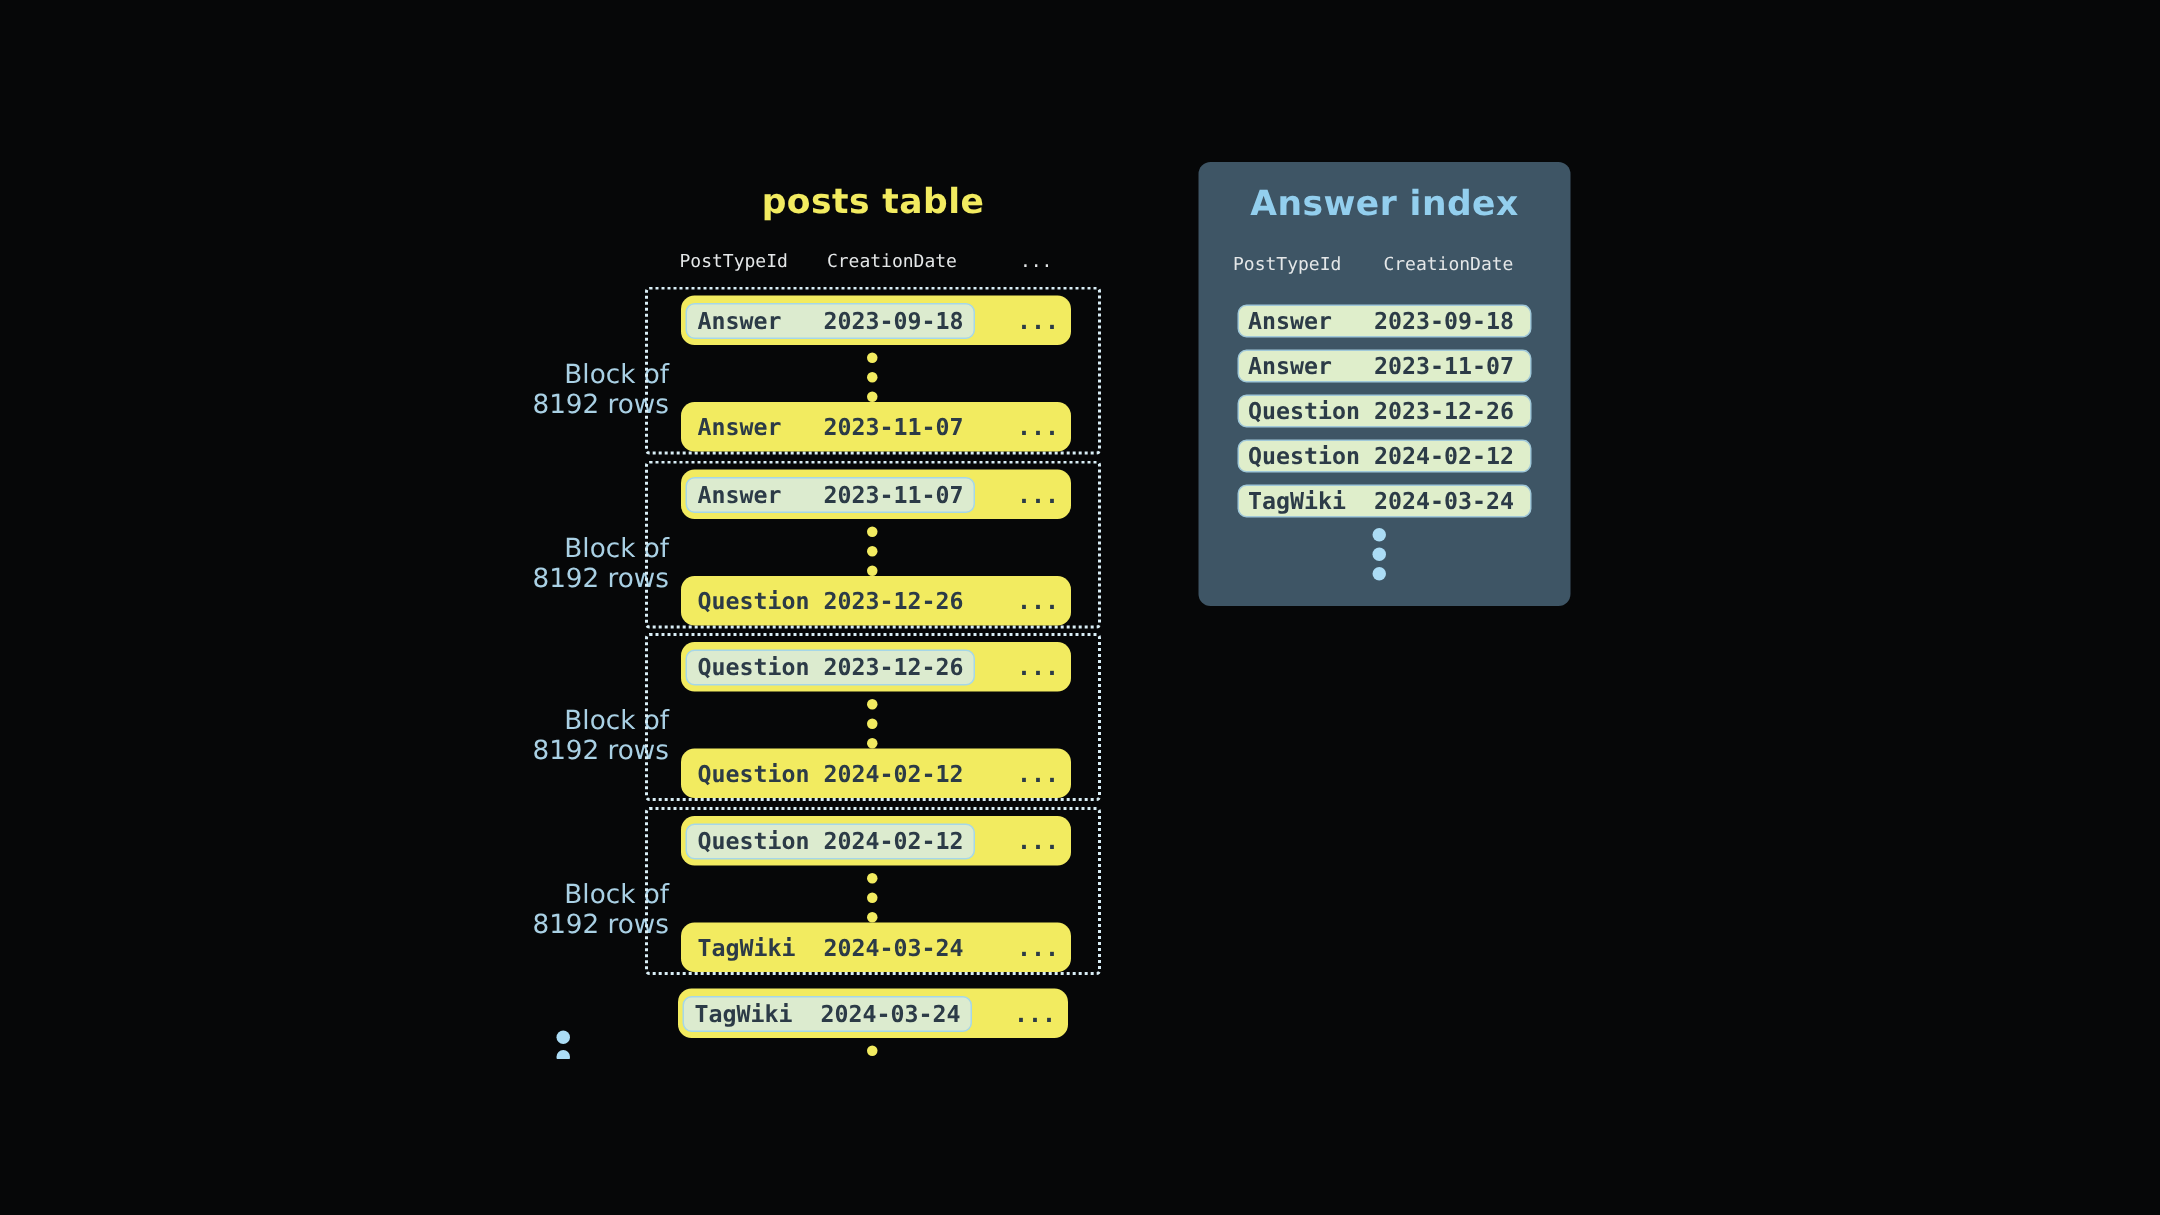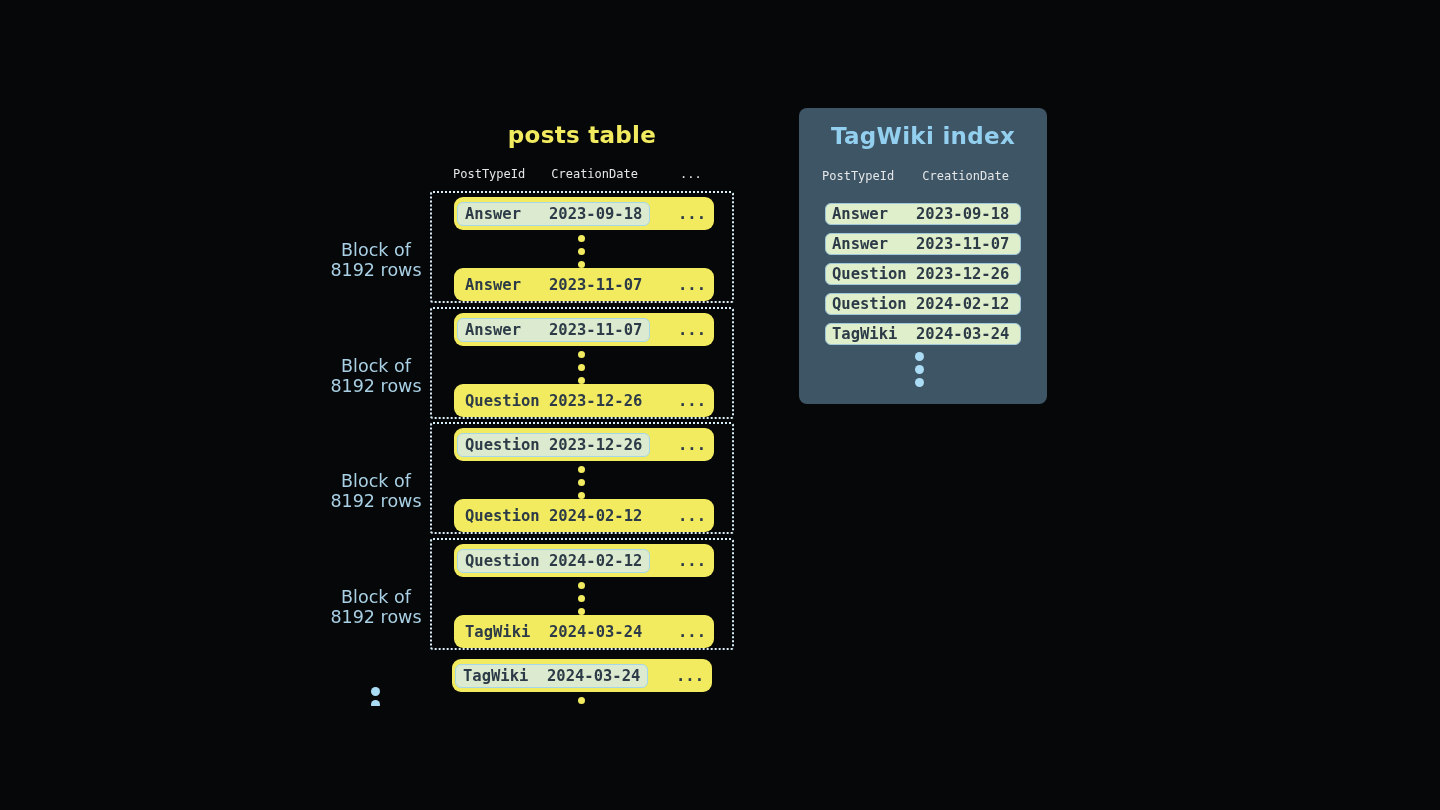--- a/index.html
+++ b/index.html
@@ -49,21 +49,21 @@
   .more{margin-left:auto;margin-right:8px}
 
   .vdots{position:absolute;display:flex;flex-direction:column;gap:6px}
   .vdots i{width:7px;height:7px;border-radius:50%;background:var(--yellow)}
   .vdots.in-block{left:146px;top:42px}
   .trail-dots{left:578px;top:697px}
   .vdots.blue{gap:4px}
   .vdots.blue i{width:9px;height:9px;background:var(--dot-blue)}
   .left-dots{left:371px;top:687px}
 
-  .blabel{position:absolute;left:306px;width:140px;text-align:center;
+  .blabel{position:absolute;left:306px;width:140px;text-align:right;
     font:500 17.5px "DejaVu Sans",sans-serif;color:var(--label-blue);line-height:20px}
   .l1{top:240px}.l2{top:356px}.l3{top:471px}.l4{top:587px}
 
   
   .panel{position:absolute;left:799px;top:108px;width:248px;height:296px;
     background:var(--panel-bg);border-radius:8px}
   .panel-title{padding-top:15px;text-align:center;
     font:600 23px "DejaVu Sans",sans-serif;color:var(--panel-title);letter-spacing:.3px}
   .iheader{position:absolute;left:23px;top:61px;display:flex;align-items:baseline;
     font:500 12px "DejaVu Sans Mono",monospace;color:var(--header-text)}
@@ -208,21 +208,21 @@
         <i></i>
       </div>
     <div class="vdots blue left-dots">
         <i></i>
         <i></i>
         <i></i>
       </div>
   </section>
 
   <aside class="panel">
-    <h2 class="panel-title">TagWiki index</h2>
+    <h2 class="panel-title">Answer index</h2>
 
     <div class="iheader">
       <span>PostTypeId</span>
       <span class="ih2">CreationDate</span>
     </div>
 
     <div class="irow i0">
         <span class="t">Answer</span>
         <span class="d">2023-09-18</span>
       </div>

